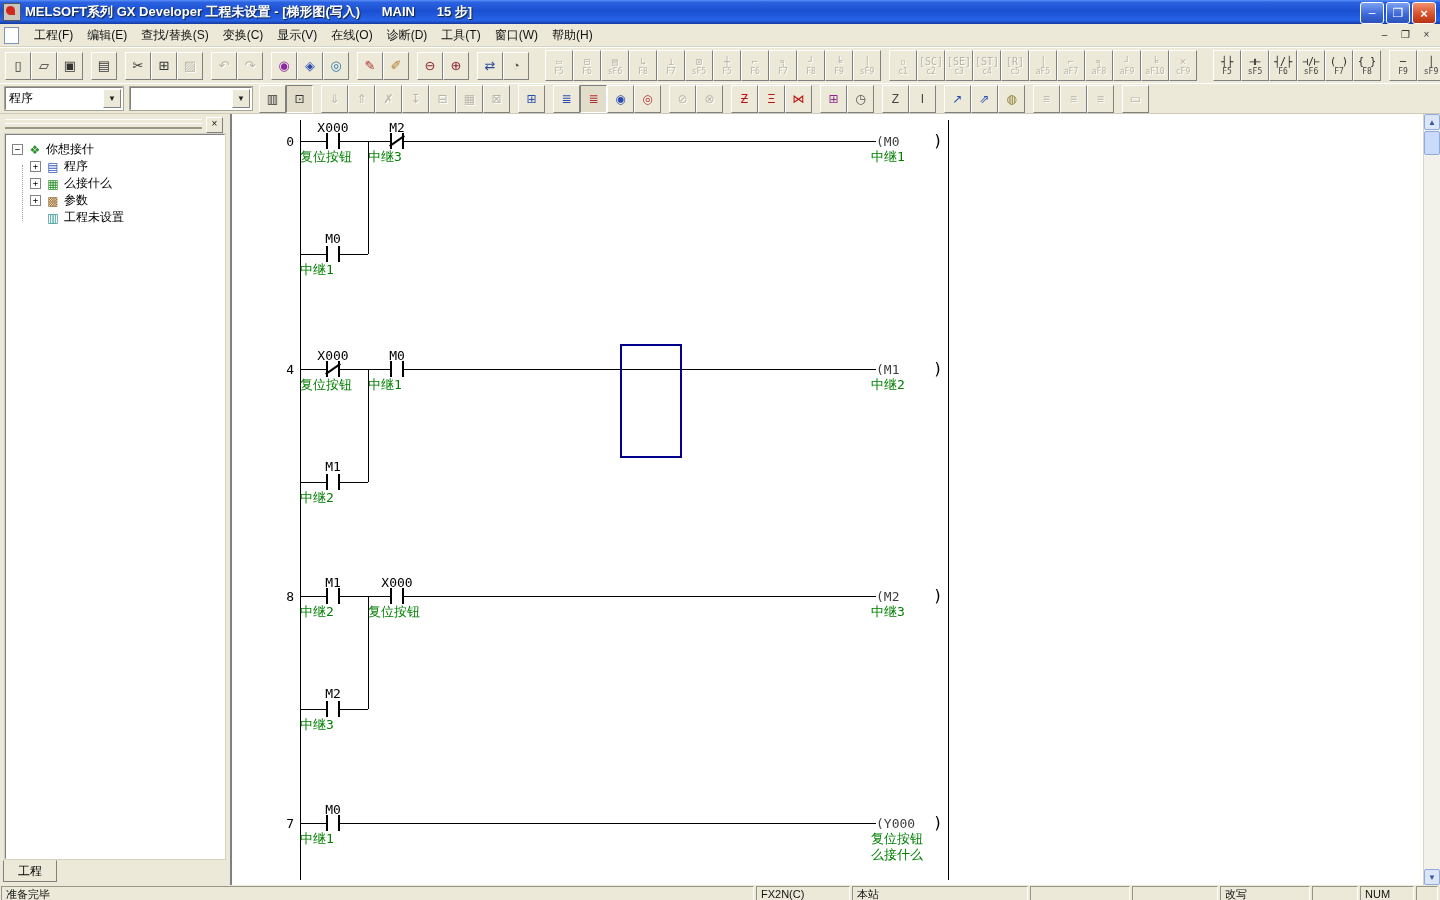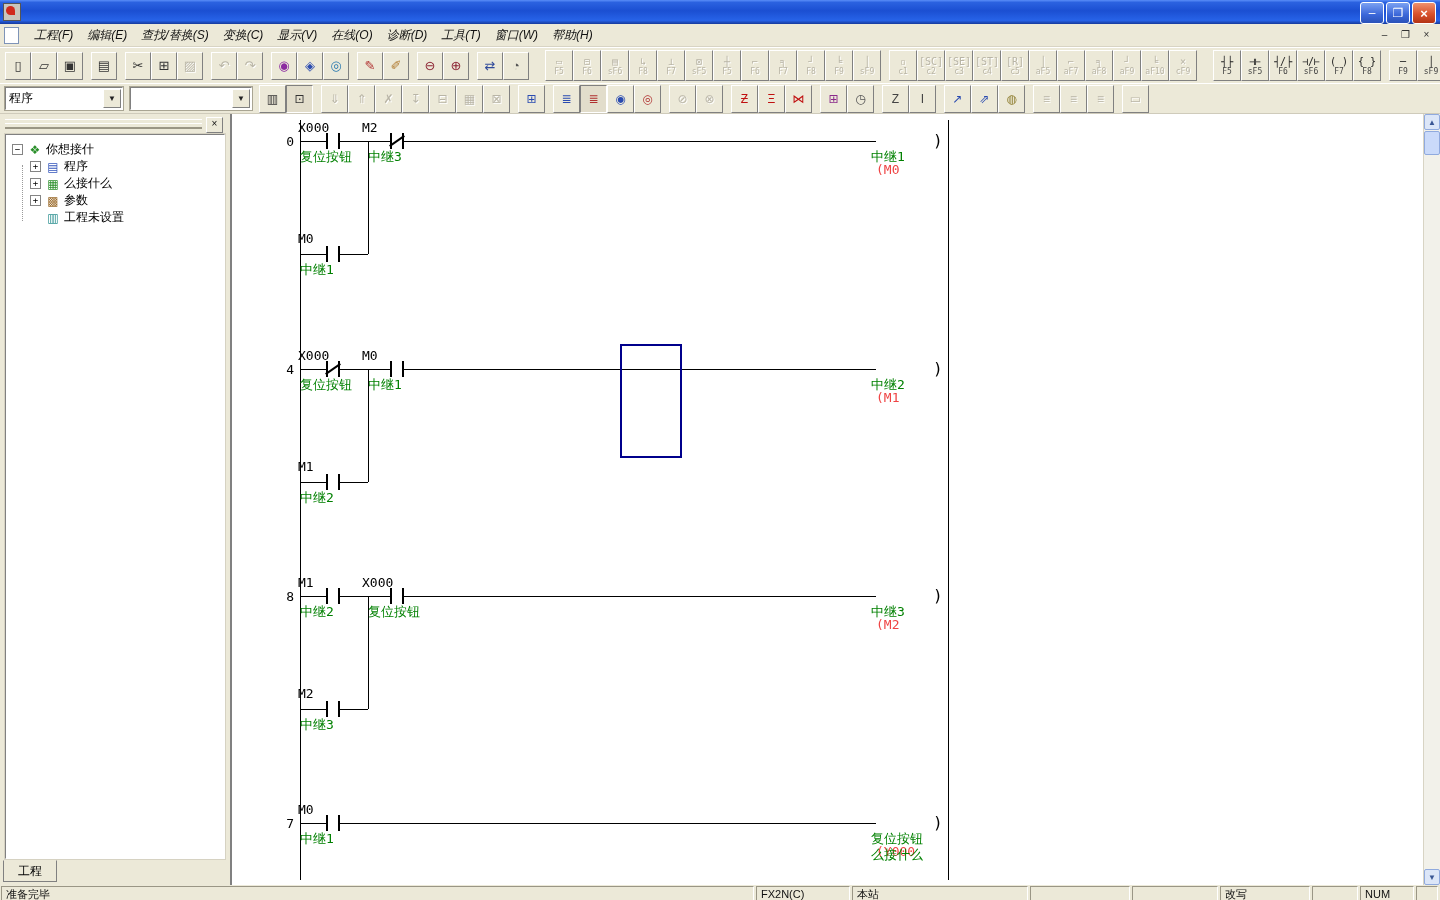--- a/index.html
+++ b/index.html
@@ -13,21 +13,21 @@
   .appicon::after{content:"";position:absolute;left:2px;top:2px;width:9px;height:9px;background:#d02a1e;border-radius:50% 50% 0 50%;}
   .title-text{font-size:13px;font-weight:bold;white-space:pre;text-shadow:1px 1px 1px #123;}
   .wbtns{position:absolute;right:4px;top:2px;display:flex;gap:2px;}
   .wbtn{width:22px;height:20px;border-radius:3px;border:1px solid #fff;color:#fff;
     display:flex;align-items:center;justify-content:center;font-size:12px;
     background:linear-gradient(180deg,#7ba1f2,#3a66d8 60%,#2b52b8);}
   .wbtn.close{background:linear-gradient(180deg,#f0926f,#d9512c 55%,#b33415);font-weight:bold;font-size:13px;}
   
   .menubar{height:22px;background:#ECE9D8;display:flex;align-items:center;border-bottom:1px solid #d8d4c4;position:relative;}
   .mdi-icon{width:13px;height:15px;background:#fff;border:1px solid #7e94b8;margin:0 8px 0 4px;}
-  .menu-item{font-size:12px;color:#111;padding:2px 7px;white-space:nowrap;font-style:italic;}
+  .menu-item{font-size:12px;color:#111;padding:2px 7px;white-space:nowrap;}
   .mdi-ctrls{position:absolute;right:4px;top:2px;display:flex;gap:2px;}
   .mdi-btn{width:17px;height:15px;font-size:10px;color:#333;display:flex;align-items:center;justify-content:center;
     background:#ECE9D8;border:1px solid #ECE9D8;}
   
   .toolbar{background:#ECE9D8;display:flex;align-items:center;border-top:1px solid #fff;}
   .toolbar1{height:35px;padding-left:5px;}
   .toolbar2{height:29px;padding-left:5px;border-bottom:1px solid #cfcbbb;}
   .sbtn,.ibtn{width:24px;height:26px;display:flex;align-items:center;justify-content:center;
     background:#ECE9D8;border:1px solid;border-color:#fff #808080 #808080 #fff;font-size:13px;color:#333;flex:none;}
   .ibtn{width:25px;font-size:12px;}
@@ -72,41 +72,42 @@
   .ptab{position:absolute;left:3px;bottom:3px;width:52px;height:20px;background:#ECE9D8;
     border:1px solid #808080;border-top:1px solid #ECE9D8;font-size:12px;display:flex;align-items:center;justify-content:center;}
   
   .ladder{position:absolute;left:230px;top:0;right:0;height:771px;background:#fff;border-left:2px solid #808080;}
   .rungs{position:absolute;left:0;top:1px;right:16px;bottom:0;overflow:hidden;}
   .hl{position:absolute;height:1px;background:#000;}
   .vl{position:absolute;width:1px;background:#000;}
   .bar{position:absolute;width:2px;height:16px;background:#000;}
   .cgap{position:absolute;width:10px;height:5px;background:#fff;}
   .ncx{position:absolute;width:2px;height:18px;background:#000;transform:rotate(55deg);}
-  .dev{position:absolute;width:70px;font:13px "DejaVu Sans Mono",monospace;color:#000;white-space:pre;}
-  .devl{position:absolute;font:13px "DejaVu Sans Mono",monospace;color:#ef4444;white-space:pre;margin-top:28px;}
+  .dev{position:absolute;width:70px;text-align:center;font:13px "DejaVu Sans Mono",monospace;color:#000;white-space:pre;}
+  .devl{position:absolute;font:13px "DejaVu Sans Mono",monospace;color:#404040;white-space:pre;}
   .cmt{position:absolute;font:13px "DejaVu Sans Mono",monospace;color:#008000;white-space:pre;}
   .rnum{position:absolute;width:36px;text-align:right;font:13px "DejaVu Sans Mono",monospace;color:#000;}
   .paren{position:absolute;font:16px "DejaVu Sans Mono",monospace;color:#000;}
   .cursor{position:absolute;border:2px solid #00008c;background:transparent;}
   
   .vsb{position:absolute;right:0;top:0;width:16px;height:771px;background:#f2f1ea;border-left:1px solid #d8d4c4;}
   .sbb{position:absolute;left:0;width:16px;height:16px;background:#dce6f8;border:1px solid #90aade;border-radius:2px;
     font-size:8px;color:#3a5795;display:flex;align-items:center;justify-content:center;box-sizing:border-box;}
   .sbthumb{position:absolute;left:0;top:17px;width:16px;height:24px;background:#cadafa;border:1px solid #90aade;border-radius:2px;box-sizing:border-box;}
   
   .statusbar{height:16px;background:#ECE9D8;display:flex;align-items:stretch;gap:2px;padding:1px 2px 0 1px;}
   .seg{border:1px solid;border-color:#9a9685 #fff #fff #9a9685;font-size:11px;padding:0 4px;color:#111;
     display:flex;align-items:center;white-space:nowrap;overflow:hidden;flex:none;}
 </style>
 </head>
 <body>
 
 <div class="titlebar">
   <div class="appicon"></div>
+  <div class="title-text">MELSOFT系列 GX Developer 工程未设置 - [梯形图(写入)      MAIN      15 步]</div>
   <div class="wbtns">
     <div class="wbtn">–</div>
     <div class="wbtn">❐</div>
     <div class="wbtn close">×</div>
   </div>
 </div>
 
 <div class="menubar">
   <div class="mdi-icon"></div>
   <div style="display:flex;">

